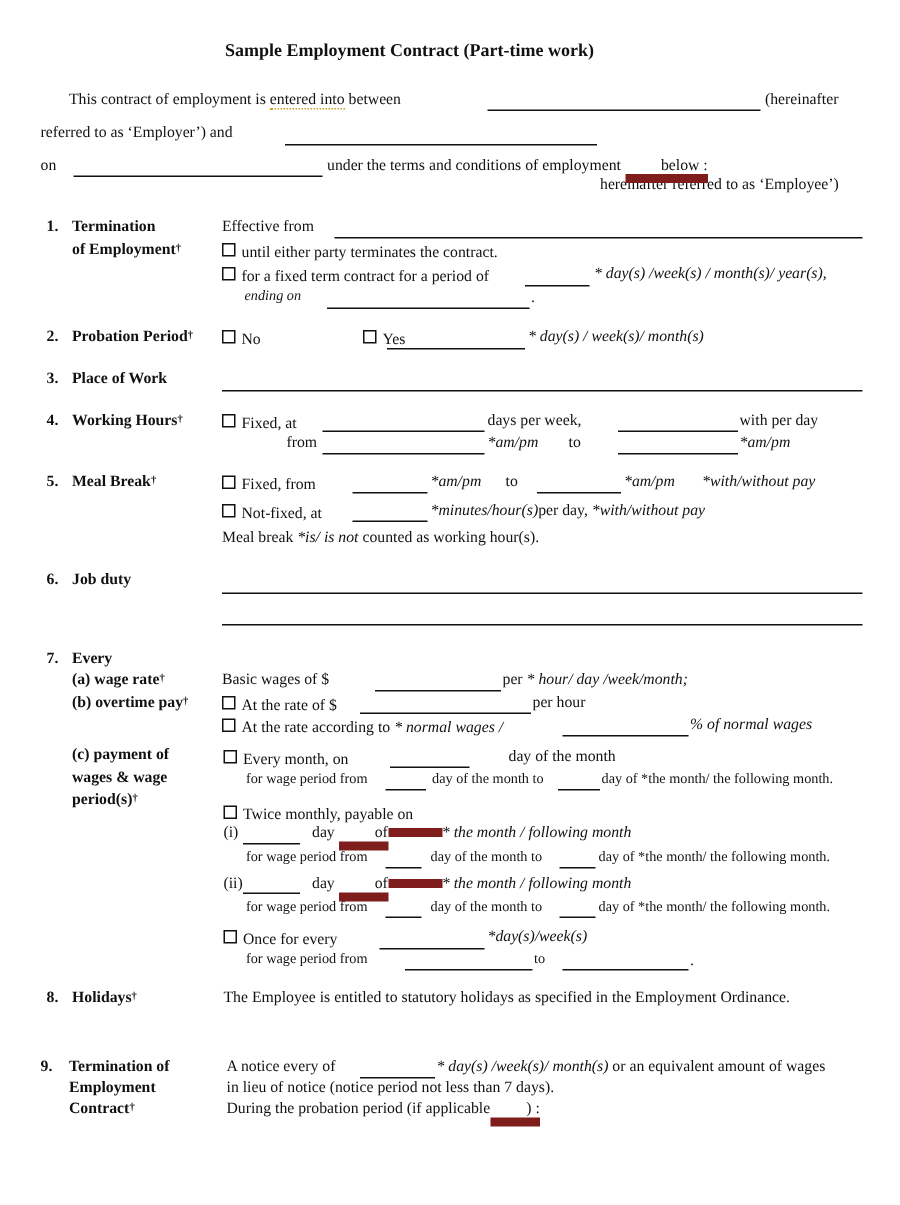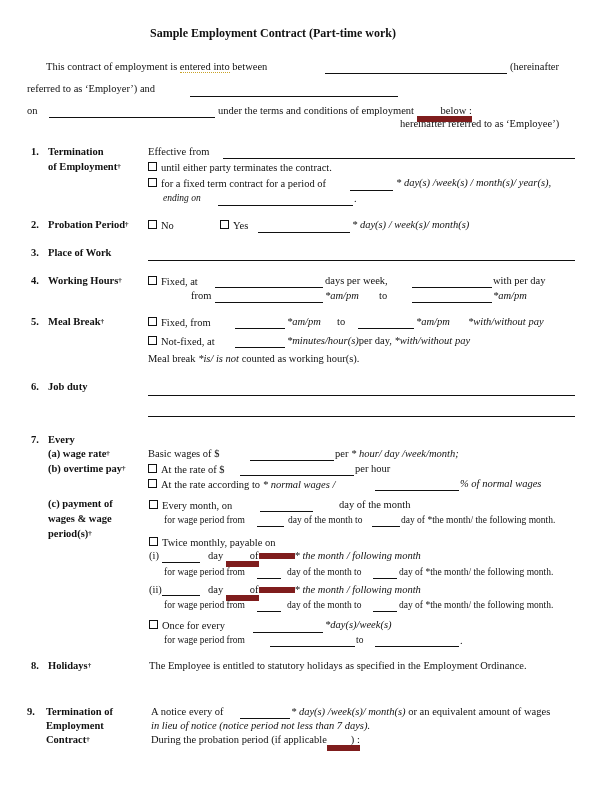--- a/index.html
+++ b/index.html
@@ -42,21 +42,21 @@
 <div class="a" style="left:148px; top:178px;"><span class="cb"></span><span>for a fixed term contract for a period of</span></div>
 <div class="ln" style="left:350px; top:190px; width:43px;"></div>
 <div class="a i" style="left:396px; top:178px;">* day(s) /week(s) / month(s)/ year(s),</div>
 <div class="a i sm" style="left:163px; top:194px;">ending on</div>
 <div class="ln" style="left:218px; top:205px; width:135px;"></div>
 <div class="a" style="left:354px; top:194px;">.</div>
 
 <div class="a b" style="left:31px; top:220px;">2.</div>
 <div class="a b" style="left:48px; top:220px;"><span>Probation Period</span><span class="dag">†</span></div>
 <div class="a" style="left:148px; top:220px;"><span class="cb"></span><span>No</span></div>
-<div class="a" style="left:204px; top:220px;padding-left:16px;"><span class="cb"></span><span>Yes</span></div>
+<div class="a" style="left:226px; top:220px;padding-left:16px;"><span class="cb"></span><span>Yes</span></div>
 <div class="ln" style="left:258px; top:232px; width:92px;"></div>
 <div class="a i" style="left:352px; top:220px;">* day(s) / week(s)/ month(s)</div>
 
 <div class="a b" style="left:31px; top:248px;">3.</div>
 <div class="a b" style="left:48px; top:248px;">Place of Work</div>
 <div class="ln" style="left:148px; top:260px; width:427px;"></div>
 
 <div class="a b" style="left:31px; top:276px;">4.</div>
 <div class="a b" style="left:48px; top:276px;"><span>Working Hours</span><span class="dag">†</span></div>
 <div class="a" style="left:148px; top:276px;"><span class="cb"></span><span>Fixed, at</span></div>
@@ -154,14 +154,14 @@
 <div class="a" style="left:149px; top:661px;">The Employee is entitled to statutory holidays as specified in the Employment Ordinance.</div>
 
 <div class="a b" style="left:27px; top:707px;">9.</div>
 <div class="a b" style="left:46px; top:707px;">Termination of</div>
 <div class="a b" style="left:46px; top:721px;">Employment</div>
 <div class="a b" style="left:46px; top:735px;"><span>Contract</span><span class="dag">†</span></div>
 
 <div class="a" style="left:151px; top:707px;">A notice every of </div>
 <div class="ln" style="left:240px; top:718px; width:50px;"></div>
 <div class="a" style="left:291px; top:707px;"><span class="i">* day(s) /week(s)/ month(s)</span><span> or an equivalent amount of wages</span></div>
-<div class="a" style="left:151px; top:721px;font-style:italic;">in lieu of notice (notice period not less than 7 days).</div>
+<div class="a" style="left:151px; top:721px;">in lieu of notice (notice period not less than 7 days).</div>
 <div class="a" style="left:151px; top:735px;"><span>During the probation period (if applicable</span><span class="uline-blue">) :</span></div>
 
 </body></html>

